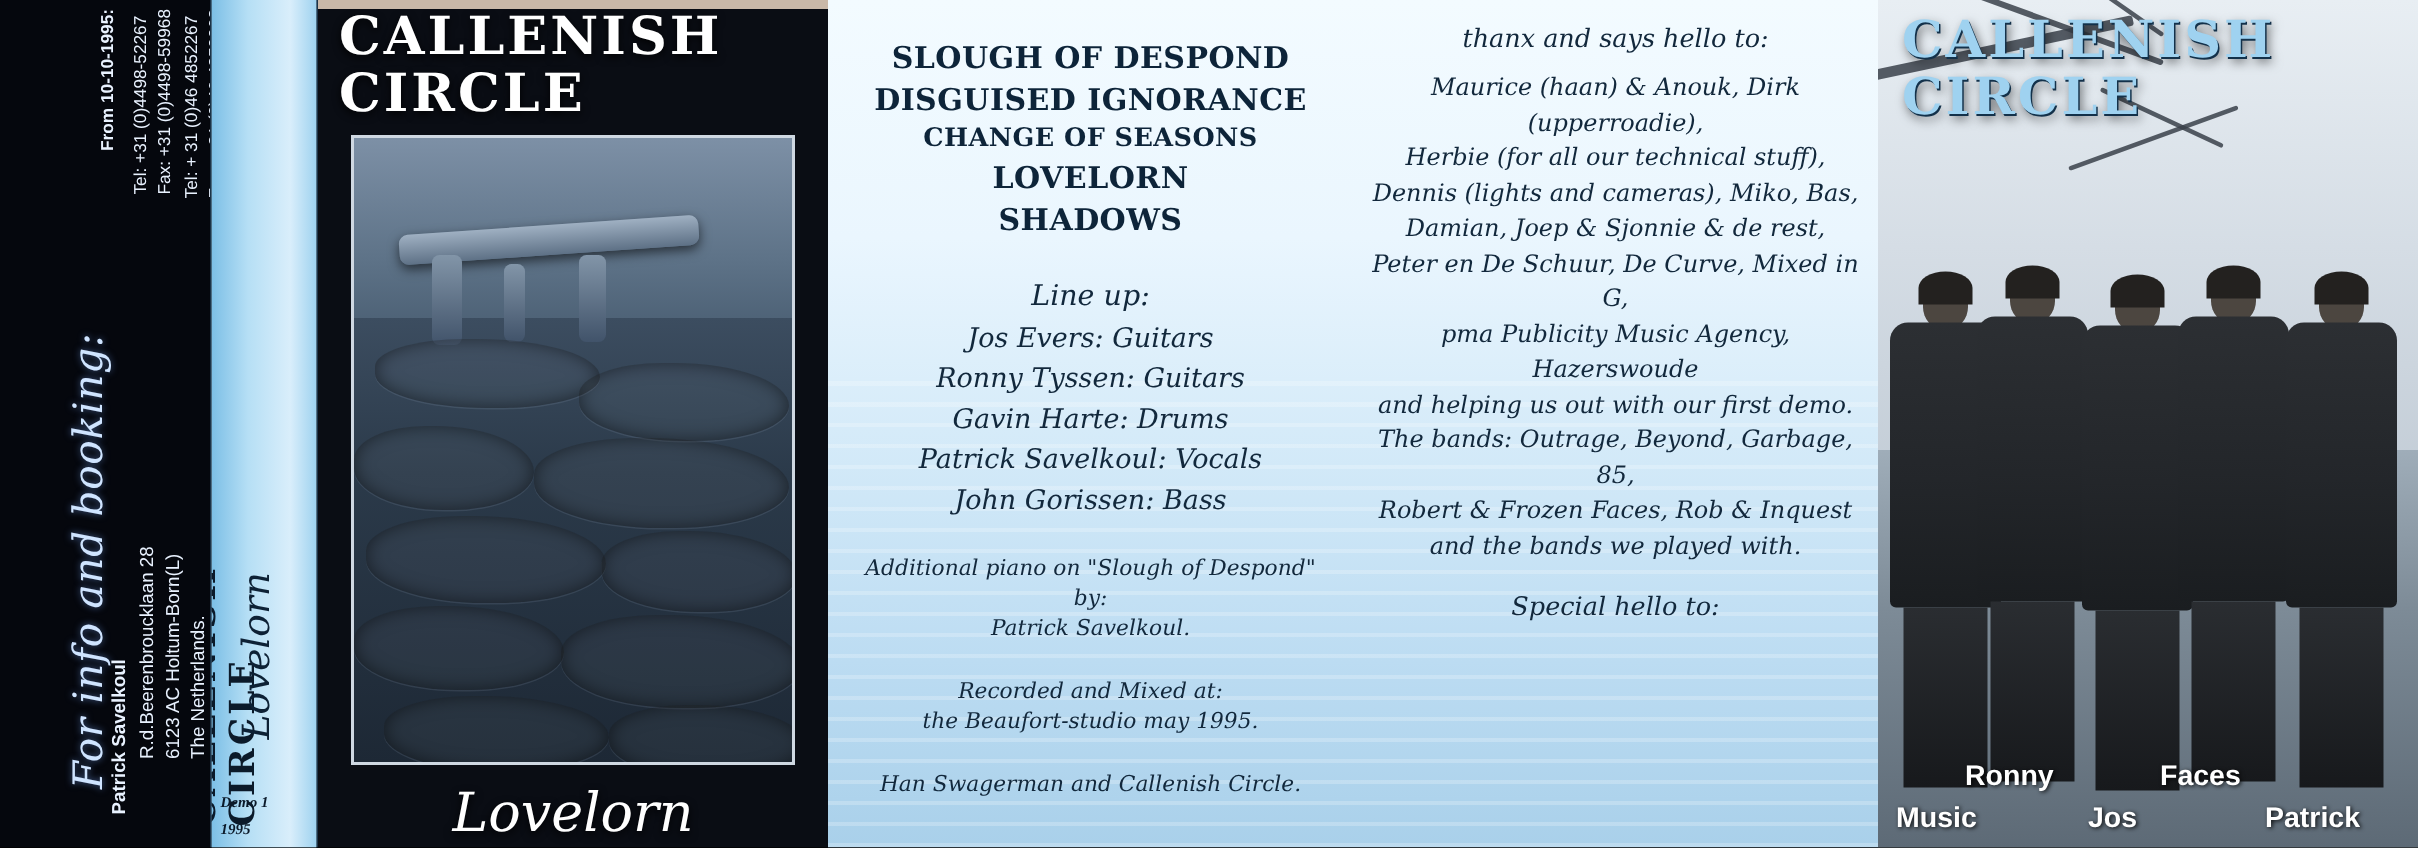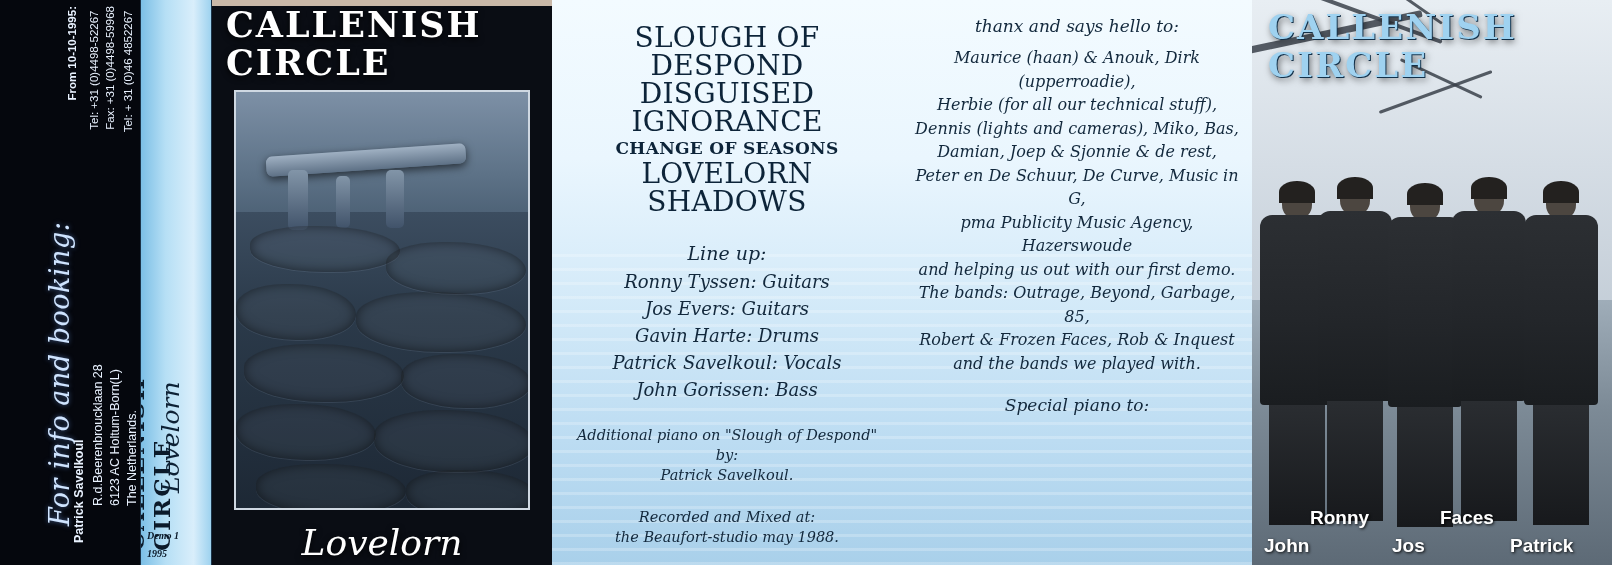--- a/index.html
+++ b/index.html
@@ -220,22 +220,22 @@
     background:
       repeating-linear-gradient(180deg, rgba(255,255,255,.30) 0px, rgba(255,255,255,.30) 3px, rgba(255,255,255,0) 3px, rgba(255,255,255,0) 14px);
     pointer-events: none;
     opacity: .75;
   }
   .panel-inner > * { position: relative; z-index: 2; }
 
   .tracklist { text-align: center; margin-top: 14px; }
   .trk-big {
     font-family: "DejaVu Serif", serif;
-    font-weight: normal;
-    font-size: 28px;
+    font-weight: bold;
+    font-size: 20px;
     line-height: 28px;
     color: #0d2439;
     letter-spacing: .3px;
     text-align: center;
   }
   .trk-small {
     font-family: "DejaVu Serif", serif;
     font-weight: bold;
     font-size: 17px;
     line-height: 24px;
@@ -439,57 +439,57 @@
   <section class="panel-inner">
     <div class="tracklist">
       <div class="trk-big">SLOUGH OF DESPOND</div>
       <div class="trk-big">DISGUISED IGNORANCE</div>
       <div class="trk-small">CHANGE OF SEASONS</div>
       <div class="trk-big">LOVELORN</div>
       <div class="trk-big">SHADOWS</div>
     </div>
 
     <div class="script lineup-head">Line up:</div>
+    <div class="script lineup-row">Jos Evers: Guitars</div>
     <div class="script lineup-row">Ronny Tyssen: Guitars</div>
-    <div class="script lineup-row">Jos Evers: Guitars</div>
     <div class="script lineup-row">Gavin Harte: Drums</div>
     <div class="script lineup-row">Patrick Savelkoul: Vocals</div>
     <div class="script lineup-row">John Gorissen: Bass</div>
 
     <div class="script note">
       <span class="hd">Additional piano on "Slough of Despond" by:</span>
       <span>Patrick Savelkoul.</span>
     </div>
     <div class="script note">
       <span class="hd">Recorded and Mixed at:</span>
-      <span>the Beaufort-studio may 1988.</span>
+      <span>the Beaufort-studio may 1995.</span>
     </div>
     <div class="script note">
       <span>Han Swagerman and Callenish Circle.</span>
     </div>
 
   </section>
 
   <section class="panel-inner">
     <div class="thanx-sub">thanx and says hello to:</div>
     <div class="thanx-body">
       <div>Maurice (haan) &amp; Anouk, Dirk (upperroadie),</div>
       <div>Herbie (for all our technical stuff),</div>
       <div>Dennis (lights and cameras), Miko, Bas,</div>
       <div>Damian, Joep &amp; Sjonnie &amp; de rest,</div>
-      <div>Peter en De Schuur, De Curve, Music in G,</div>
+      <div>Peter en De Schuur, De Curve, Mixed in G,</div>
       <div>pma Publicity Music Agency, Hazerswoude</div>
       <div>and helping us out with our first demo.</div>
       <div>The bands: Outrage, Beyond, Garbage, 85,</div>
       <div>Robert &amp; Frozen Faces, Rob &amp; Inquest</div>
       <div>and the bands we played with.</div>
     </div>
 
     <div class="thanx-special">
-      <span class="hd">Special piano to:</span>
+      <span class="hd">Special hello to:</span>
 
     </div>
 
   </section>
 
   <section class="panel-band">
     <div class="band-sky"></div>
     <div class="band-ground"></div>
 
     <div class="branch" style="top:10px; right:-10px; width:200px; height:7px; transform:rotate(168deg);"></div>
@@ -532,20 +532,20 @@
       <div class="m-legs"></div>
     </div>
     <div class="member" style="left:272px; bottom:40px;">
       <div class="m-head">
           <div class="m-hair"></div>
         </div>
       <div class="m-body"></div>
       <div class="m-legs"></div>
     </div>
 
-    <div class="name-tag" style="left:12px; bottom:8px;">John</div>
+    <div class="name-tag" style="left:12px; bottom:8px;">Music</div>
     <div class="name-tag" style="left:58px; bottom:36px;">Ronny</div>
     <div class="name-tag" style="left:140px; bottom:8px;">Jos</div>
     <div class="name-tag" style="left:188px; bottom:36px;">Faces</div>
     <div class="name-tag" style="left:258px; bottom:8px;">Patrick</div>
   </section>
 
 </div>
 
 </body></html>

